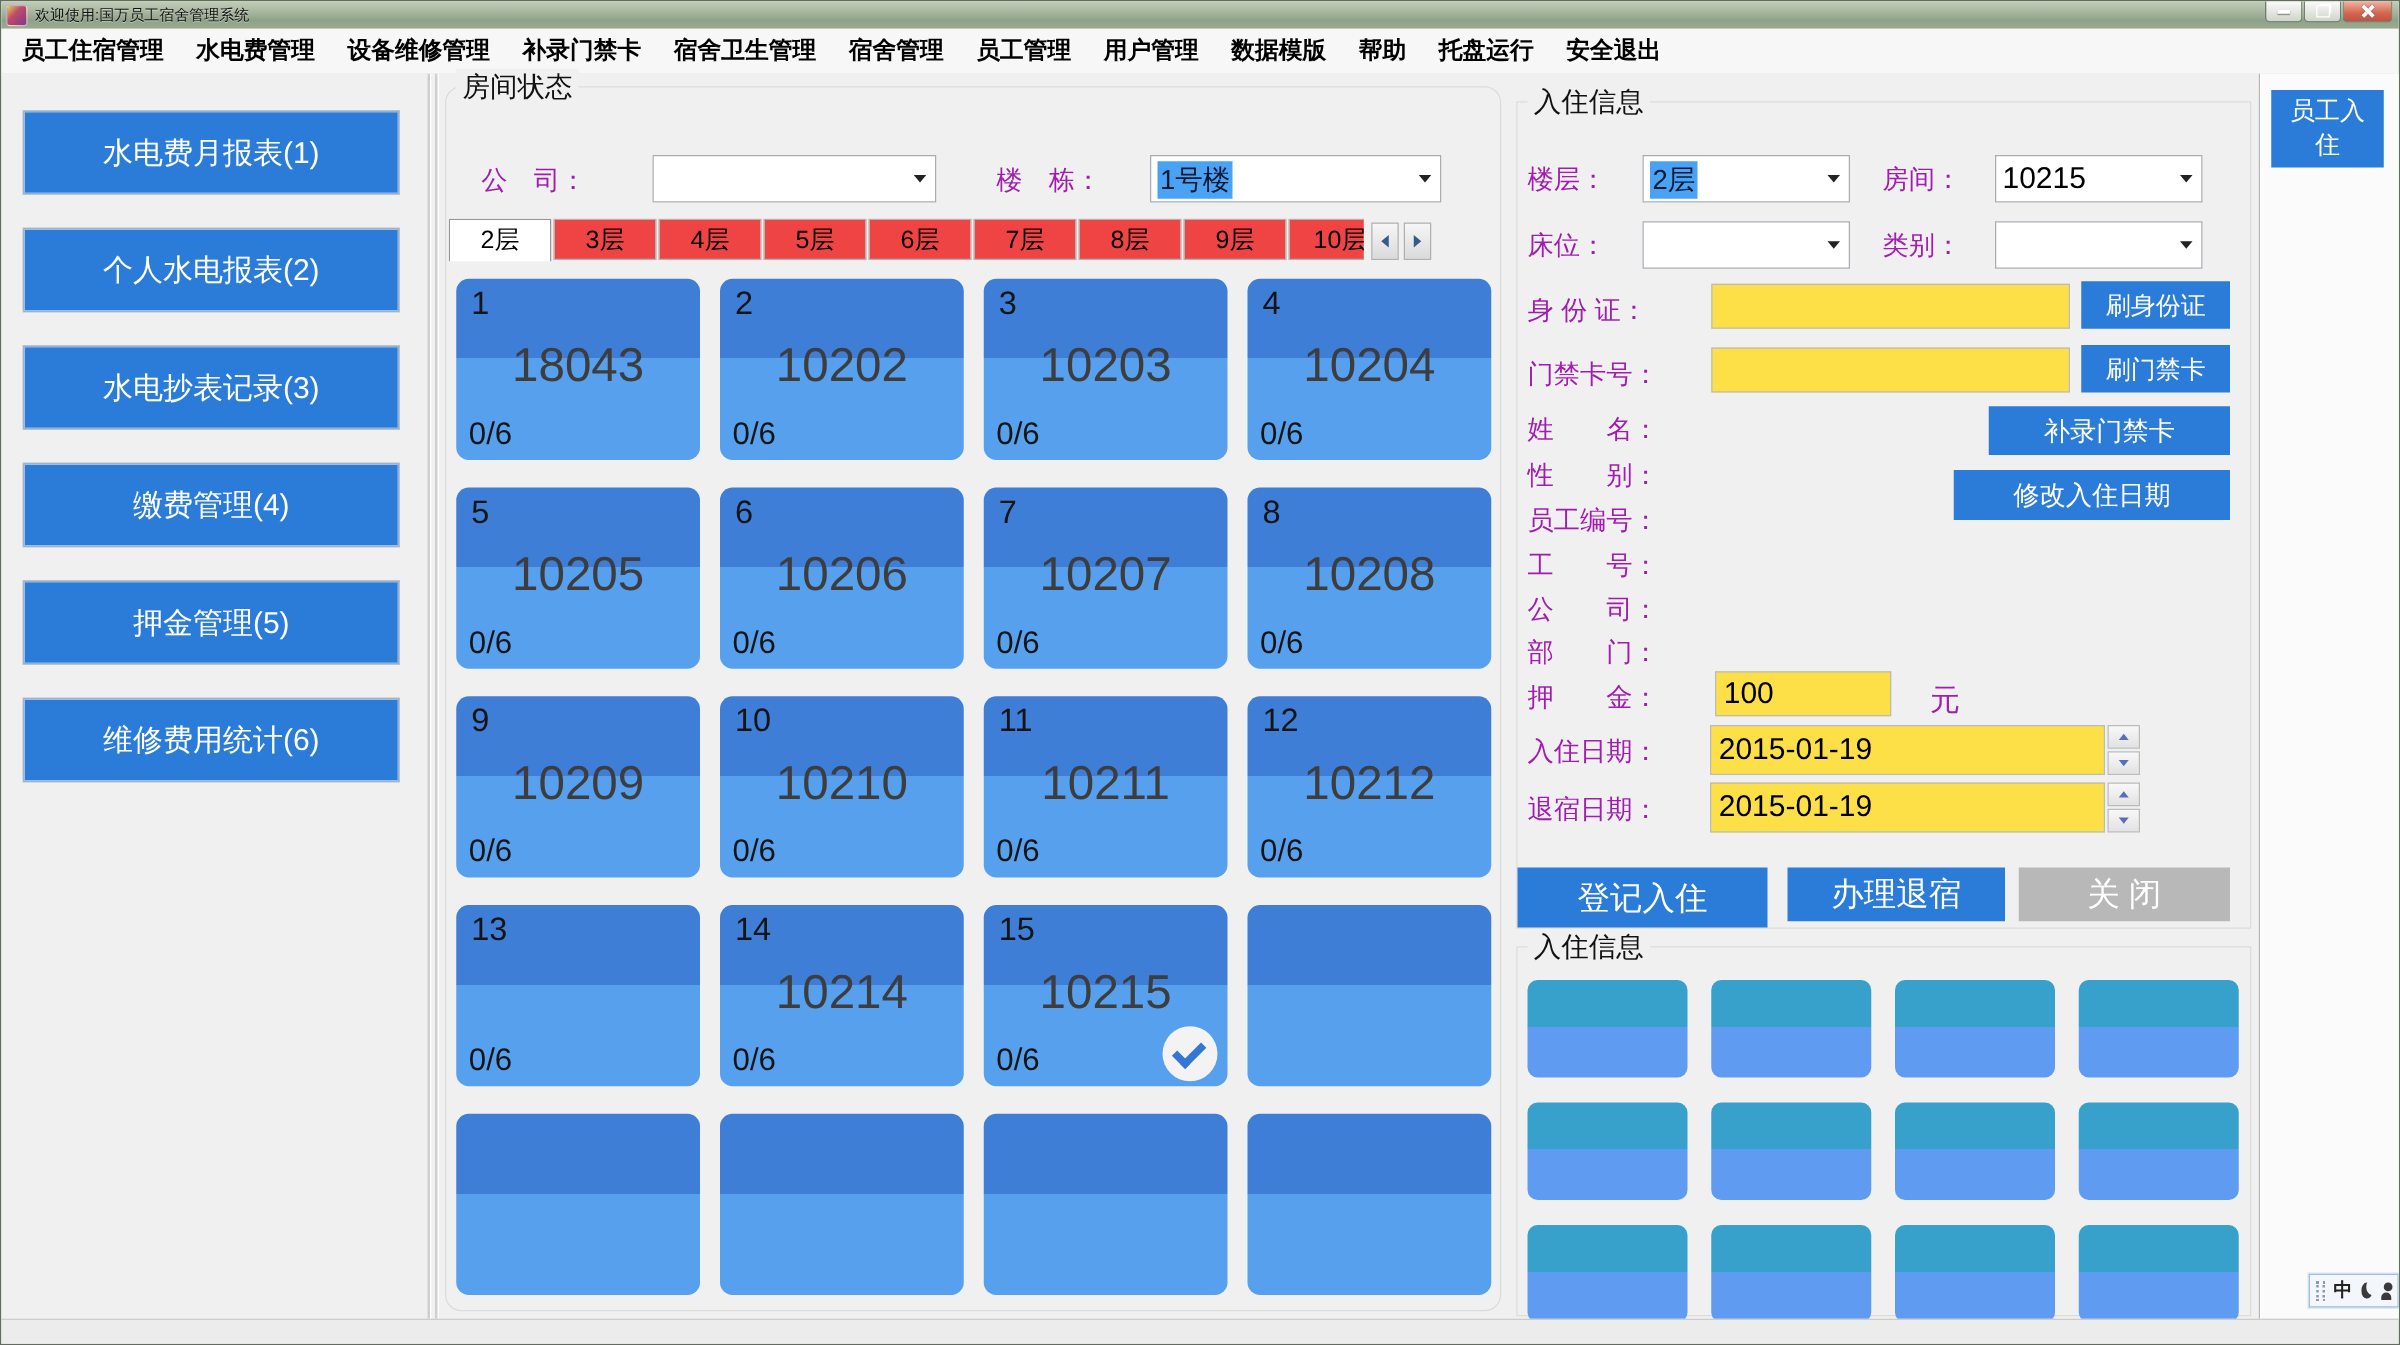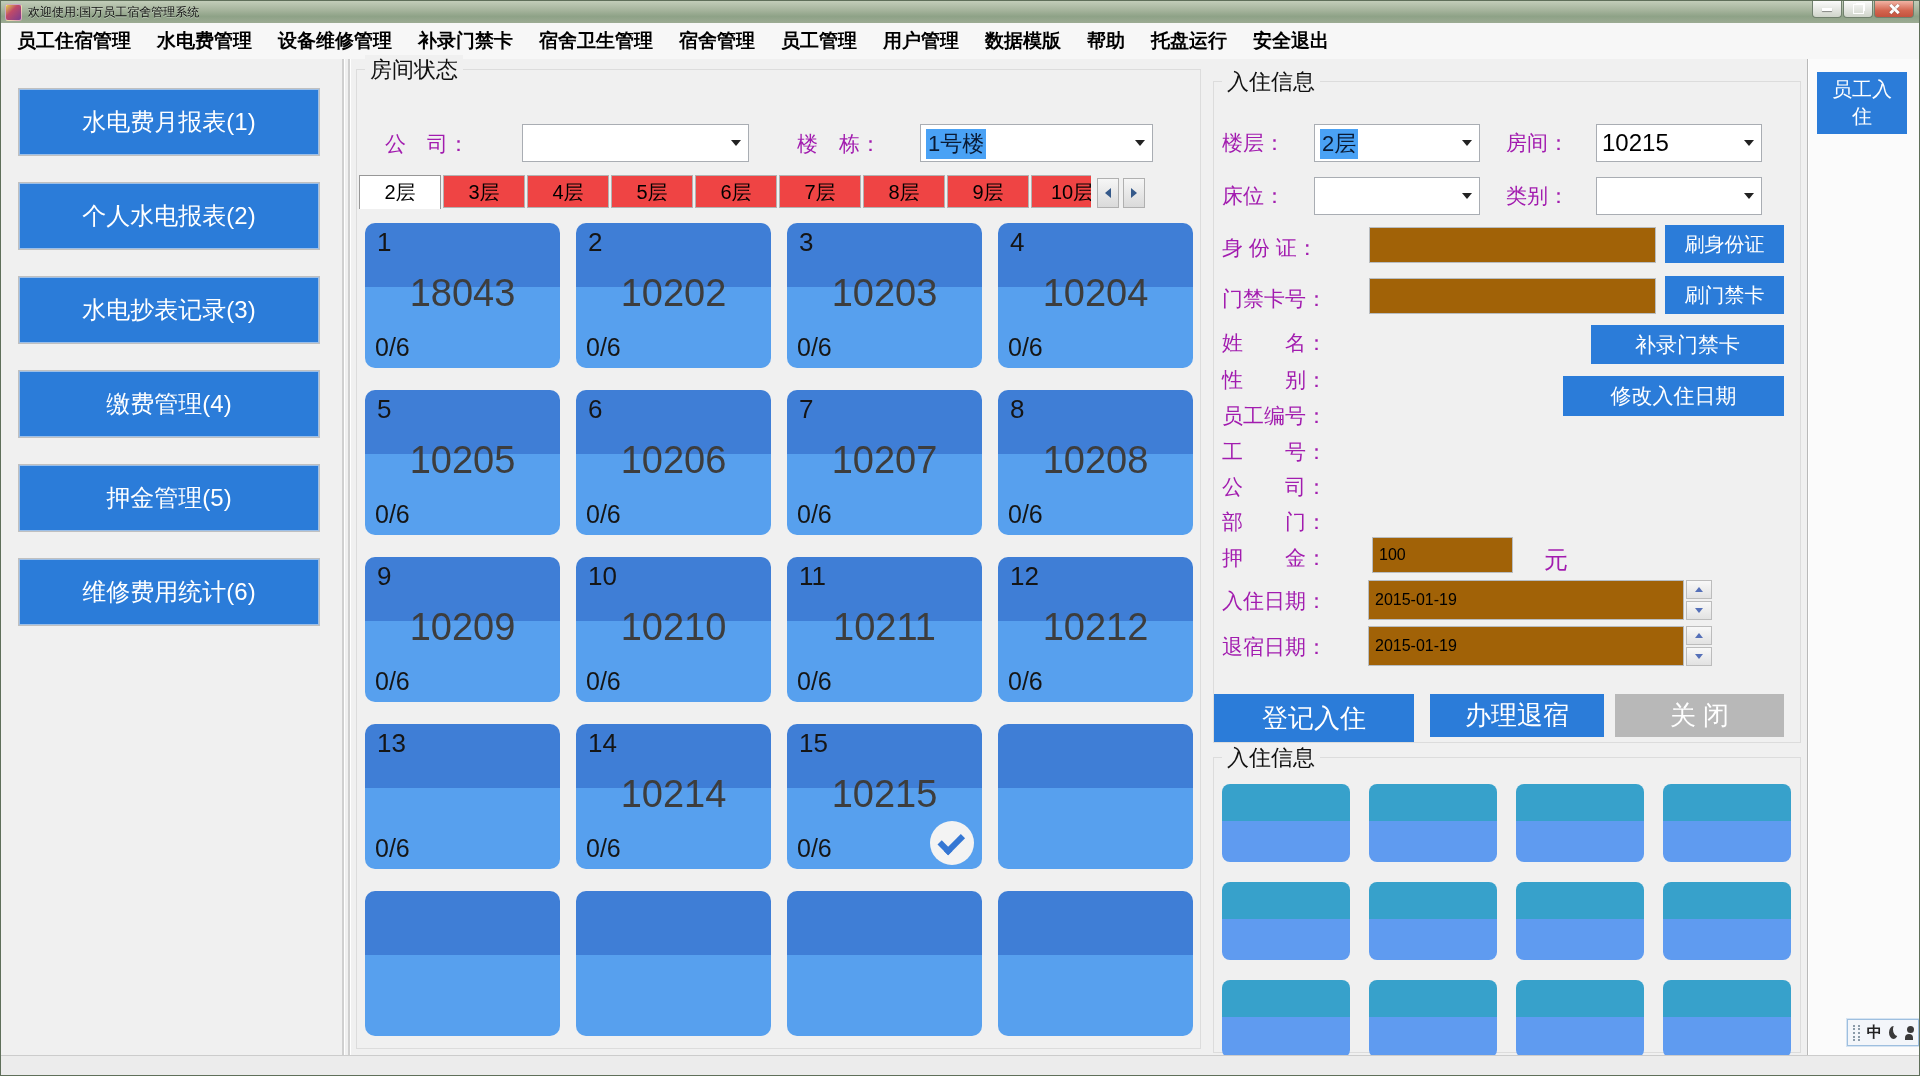--- a/index.html
+++ b/index.html
@@ -45,21 +45,21 @@
   .lbl{position:absolute;font-size:21px;color:#a21caf;white-space:nowrap;}
 
   
   .combo{position:absolute;height:38px;background:#fff;border:1px solid #a9adb3;box-sizing:border-box;}
   .combo .val{position:absolute;left:5px;top:4px;font-size:22px;color:#000;white-space:nowrap;}
   .combo .val.hl{background:var(--selection,#4aa2f5);color:#0a1a33;padding:0 2px;}
   .combo .arrow{position:absolute;right:7px;top:15px;width:0;height:0;
     border-left:5px solid transparent;border-right:5px solid transparent;border-top:6px solid #222;}
 
   
-  .room-panel{left:355px;top:10px;width:845px;height:980px;}
+  .room-panel{left:355px;top:10px;width:845px;height:980px;border-radius:13px;}
   .tabs{position:absolute;left:2px;top:105px;width:732px;height:34px;display:flex;overflow:hidden;}
   .tab{flex:0 0 82px;margin-right:2px;box-sizing:border-box;height:33px;line-height:32px;text-align:center;
     font-size:20px;color:#000;background:#ef4444;border:1px solid #b2b2b2;white-space:nowrap;}
   .tab.active{background:#fff;border-color:#979797;height:36px;}
   .tab-spin{position:absolute;top:108px;width:22px;height:30px;background:linear-gradient(180deg,#f6f6f6,#dadada);
     border:1px solid #b0b0b0;box-sizing:border-box;display:flex;align-items:center;justify-content:center;}
   .tri-l{width:0;height:0;border-top:5px solid transparent;border-bottom:5px solid transparent;border-right:6px solid #35598a;}
   .tri-r{width:0;height:0;border-top:5px solid transparent;border-bottom:5px solid transparent;border-left:6px solid #35598a;}
 
   .room-grid{position:absolute;left:8px;top:153px;display:grid;
@@ -70,21 +70,21 @@
   .room-tile .num{position:absolute;left:0;right:0;top:34%;text-align:center;font-size:38px;color:#3d3d3d;}
   .room-tile .occ{position:absolute;left:10px;bottom:6px;font-size:25px;color:#151515;}
   .check{display:none;position:absolute;right:8px;bottom:4px;width:44px;height:44px;border-radius:50%;
     background:#f3f3f3;align-items:center;justify-content:center;}
   .check.show{display:flex;}
   .check::after{content:"";width:18px;height:9px;border-left:6px solid #3577d4;border-bottom:6px solid #3577d4;
     transform:rotate(-45deg) translate(1px,-2px);}
 
   
   .checkin-panel{left:1212px;top:22px;width:588px;height:662px;}
-  .tinput{position:absolute;background:#a16207;border:1px solid #b8bcc0;font-size:16px;padding:0 6px;
+  .tinput{position:absolute;background:#fde047;border:1px solid #b8bcc0;font-size:24px;padding:0 6px;
     font-family:inherit;box-sizing:border-box;color:#000;}
   .blue-btn{position:absolute;background:var(--accent,#2b7cd9);color:#fff;border:none;
     font-family:inherit;cursor:default;}
   .gray-btn{position:absolute;background:var(--close-gray,#b8b8b8);color:#fff;border:none;
     font-family:inherit;cursor:default;}
   .spin{position:absolute;width:26px;height:40px;display:flex;flex-direction:column;gap:2px;}
   .spin .sbtn{flex:1;background:linear-gradient(180deg,#f8f8f8,#e2e2e2);border:1px solid #bcbcbc;
     display:flex;align-items:center;justify-content:center;box-sizing:border-box;}
   .tri-u{width:0;height:0;border-left:4px solid transparent;border-right:4px solid transparent;border-bottom:5px solid #5570b8;}
   .tri-d{width:0;height:0;border-left:4px solid transparent;border-right:4px solid transparent;border-top:5px solid #5570b8;}

